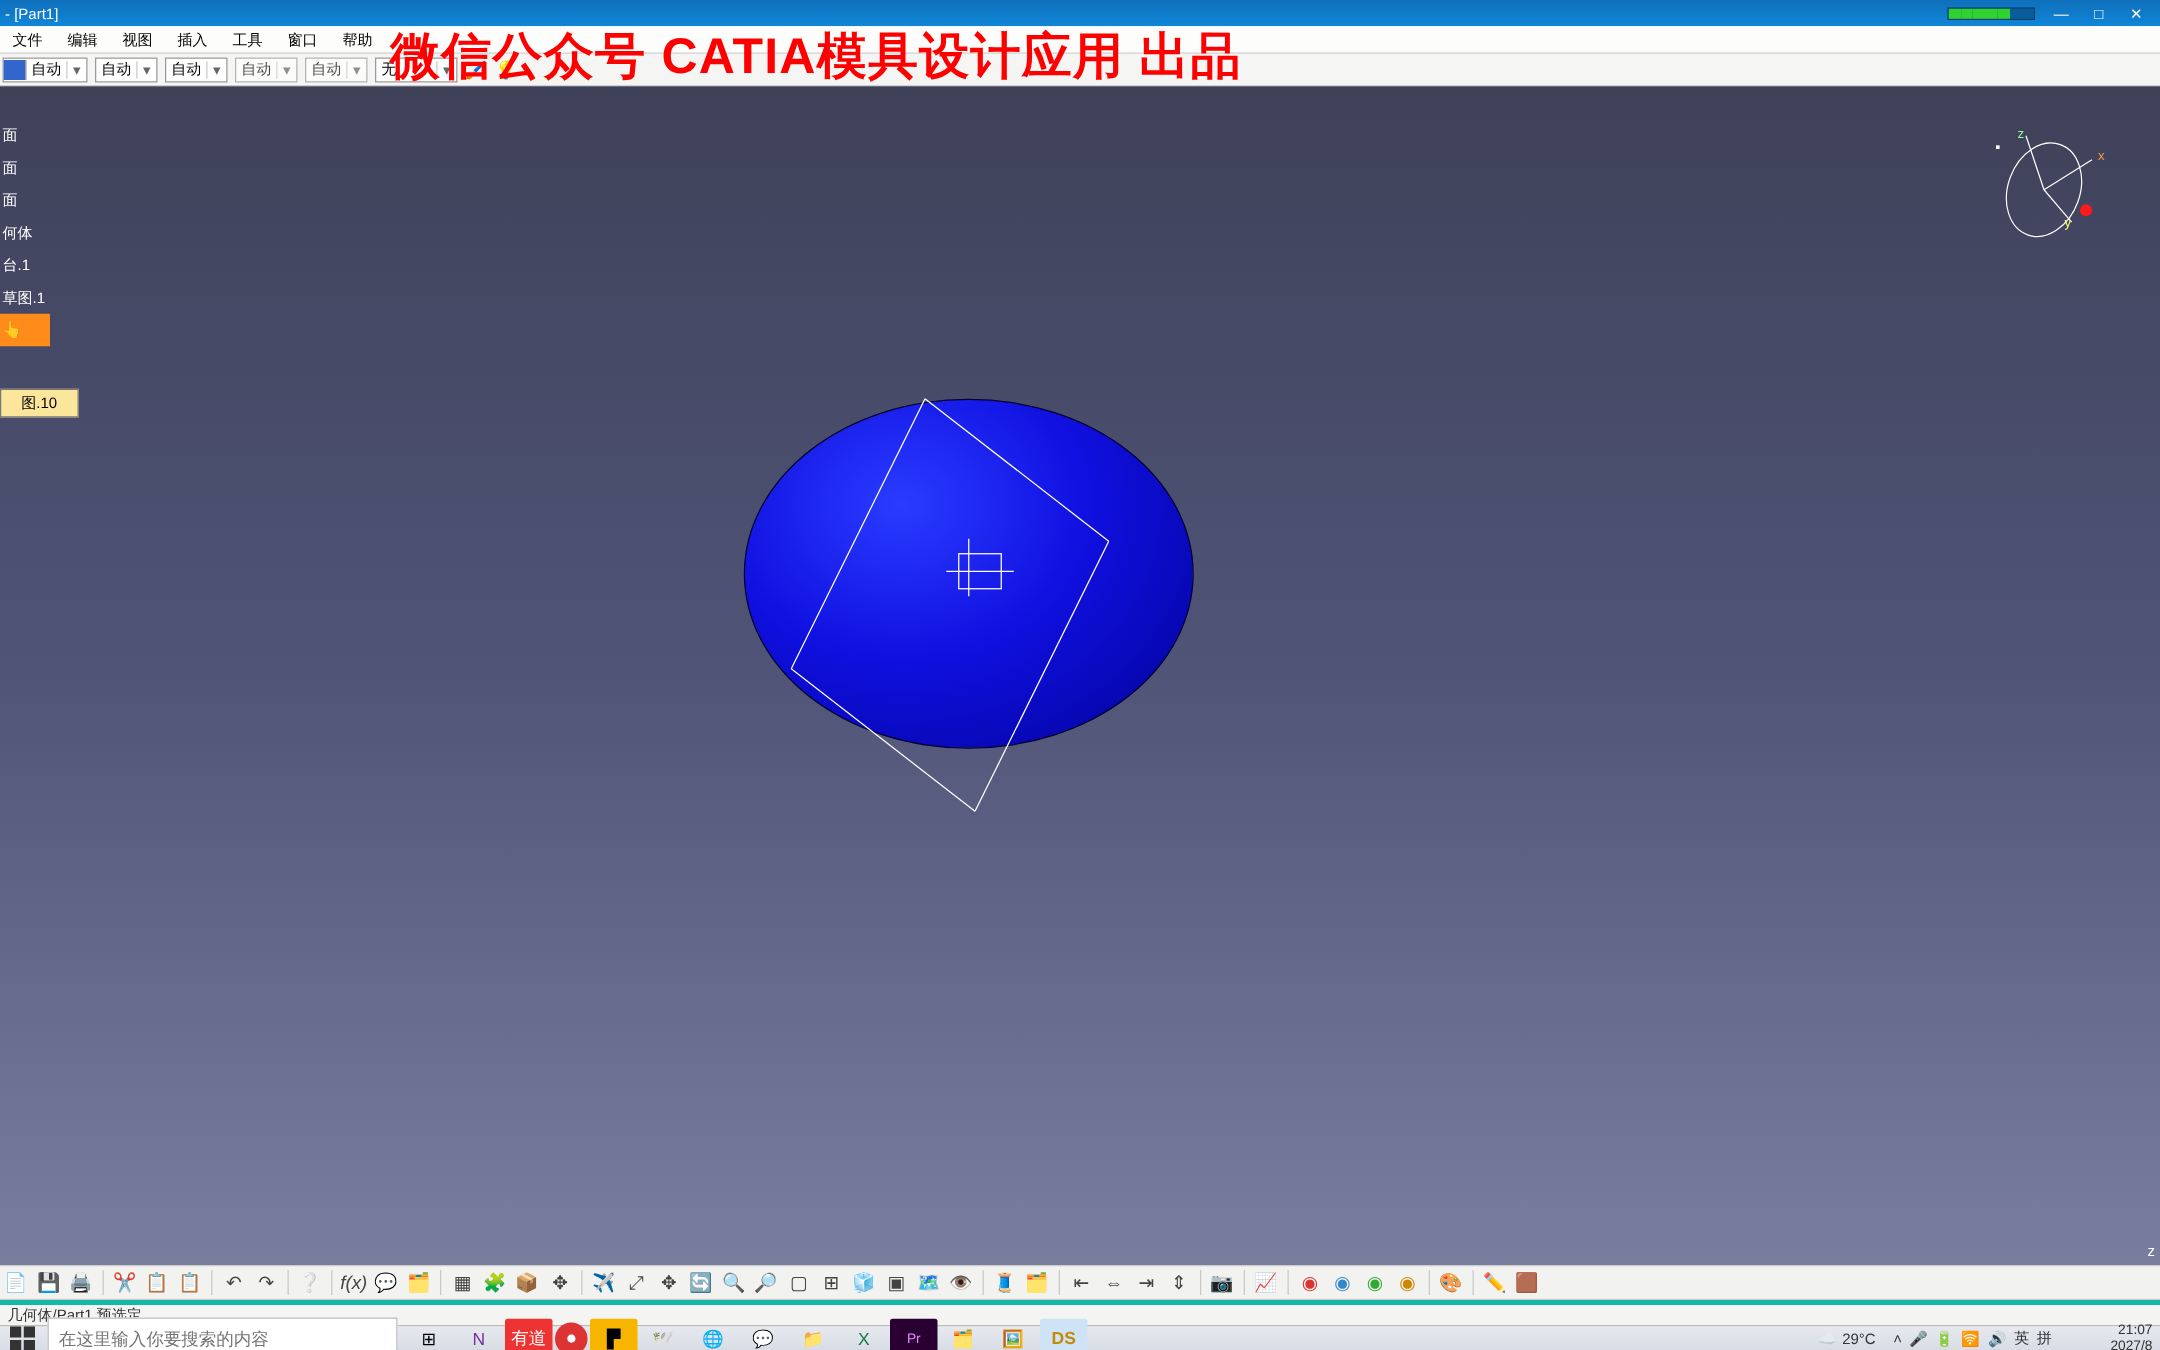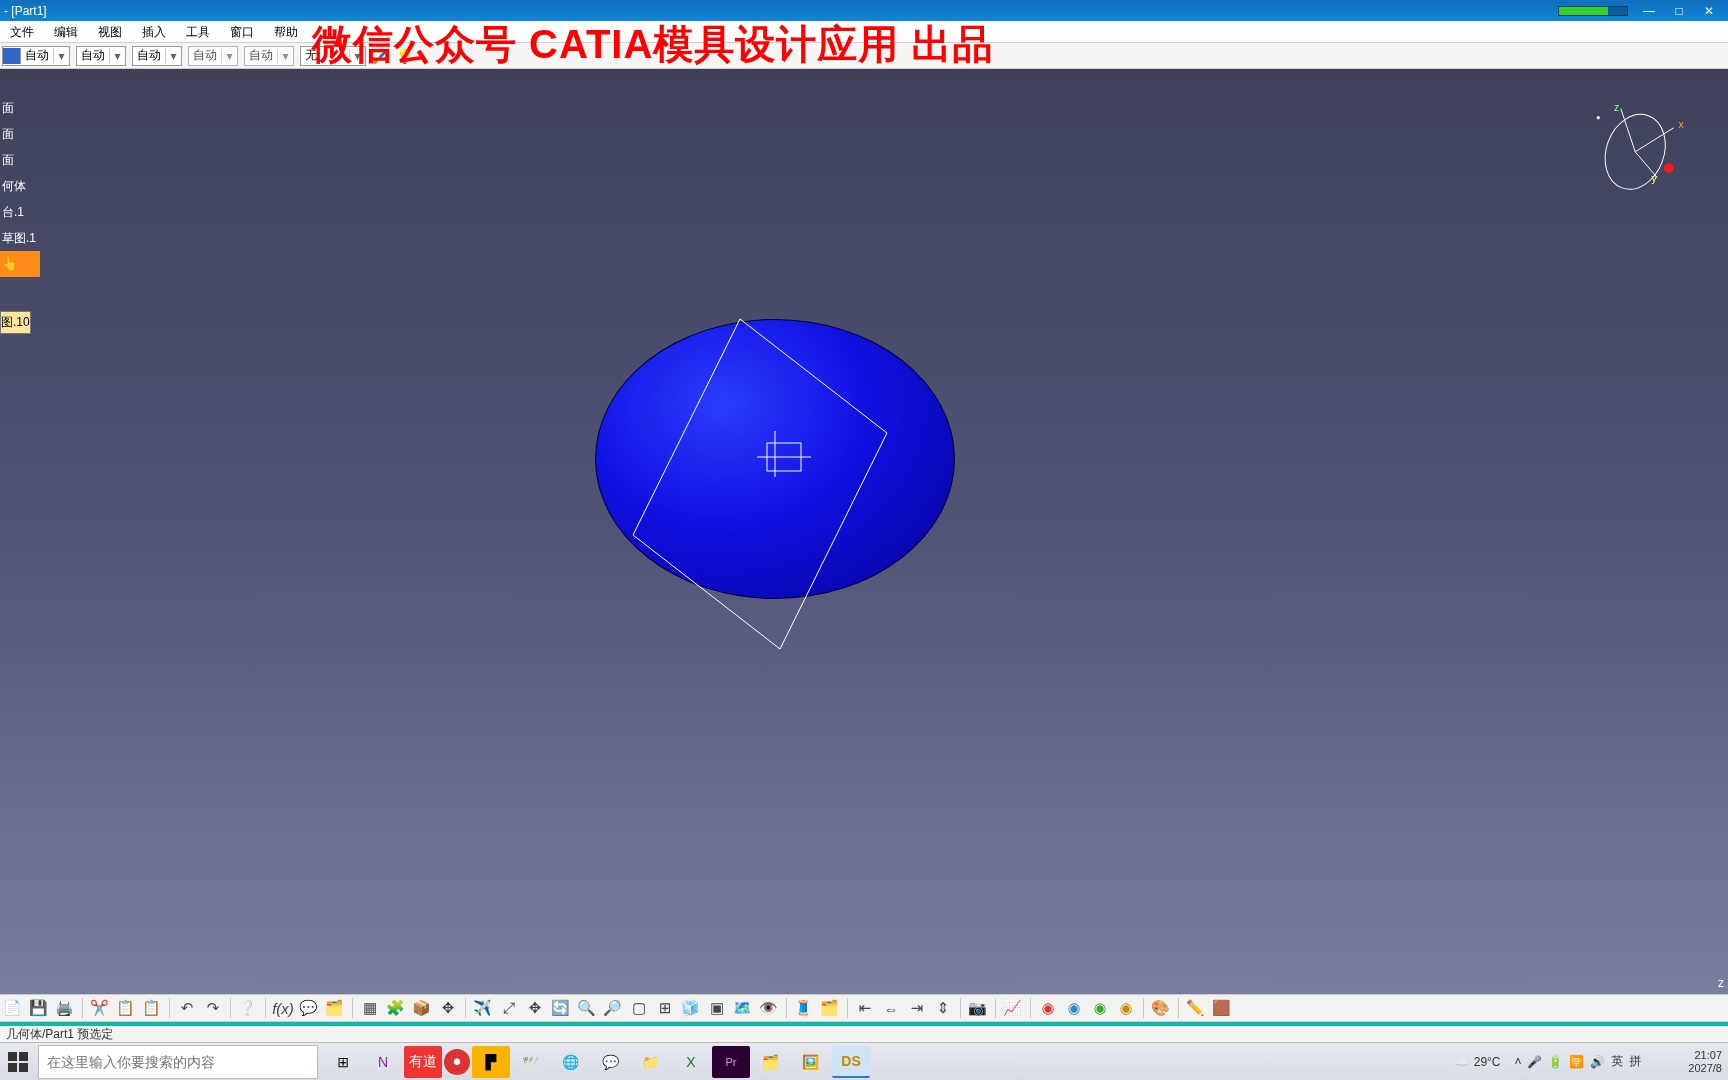--- a/index.html
+++ b/index.html
@@ -32,21 +32,21 @@
   .combo .txt { padding: 0 4px; min-width: 30px; }
   .combo .caret { width: 16px; text-align: center; color: #666; border-left: 1px solid #ccc; }
   .obtn { width: 18px; height: 18px; display:flex; align-items:center; justify-content:center; font-size:14px; }
 
   
   .workspace { flex: 1; position: relative; background: linear-gradient(180deg,#3e4158 0%,#505578 50%,#7a7e9e 100%); overflow: hidden; }
   .tree { position: absolute; left: 0; top: 26px; color: #fff; font-size: 12px; }
   .tree-item { padding: 1px 4px 1px 2px; line-height: 24px; white-space: nowrap; }
   .tree-item.sel { background: #ff8c1a; color: #000; }
   .tree-item .ico { font-size: 13px; margin-right: 2px; }
-  .tree-tooltip { position:absolute; left:0; top:216px; background:#fce69b; border:1px solid #777; color:#000; padding:2px 0; font-size:12px; }
+  .tree-tooltip { position:absolute; left:0; top:216px; background:#fce69b; border:1px solid #777; color:#000; padding:2px 16px; font-size:12px; }
 
   
   .triad { position: absolute; right: 40px; top: 30px; width: 96px; height: 96px; }
   .triad svg { width: 100%; height: 100%; }
 
   .br-label { position: absolute; right: 4px; bottom: 4px; color: #fff; font-size: 12px; }
 
   
   .model { position: absolute; left: 595px; top: 250px; width: 360px; height: 340px; }
   .cyl-top {
@@ -68,21 +68,21 @@
 
   
   .bottom-toolbar { height: 28px; background: #f2f2f1; border-top: 1px solid #ccc; border-bottom: 1px solid #ccc; display:flex; align-items:center; padding:0 2px; gap:4px; }
   .tbtn { width:22px; height:22px; display:flex; align-items:center; justify-content:center; font-size:15px; color:#444; border:1px solid transparent; border-radius:2px; }
   .tsep { width:1px; height:20px; background:#c8c8c8; margin:0 2px; }
 
   
   .statusbar { height: 20px; background: #f4f4f3; border-top: 4px solid #14b8a6; font-size: 12px; display:flex; align-items:center; padding:0 6px; color:#333; }
 
   
-  .taskbar { height: 38px; background: linear-gradient(#e6e9ee,#d8dde5); border-top: 1px solid #bbb; display:flex; align-items:center; font-size:13px; }
+  .taskbar { height: 20px; background: linear-gradient(#e6e9ee,#d8dde5); border-top: 1px solid #bbb; display:flex; align-items:center; font-size:13px; }
   .start { width: 36px; height: 100%; display:flex; align-items:center; justify-content:center; }
   .start svg { width:20px; height:20px; }
   .search-box { flex: 0 0 280px; height: 34px; margin: 0 2px; display:flex; align-items:center; border:1px solid #bbb; background:#fff; }
   .search-box input { border:none; outline:none; flex:1; padding:0 8px; font-size:14px; color:#555; background:transparent; }
   .task-icons { flex:1; display:flex; align-items:center; height:100%; gap:2px; padding:0 4px; }
   .task-icon { width:38px; height:32px; display:flex; align-items:center; justify-content:center; border-radius:2px; font-size:14px; }
   .task-icon.active { background:#cfe3f7; border-bottom:2px solid #2a7ad1; }
   .tray { display:flex; align-items:center; gap:6px; padding:0 6px; font-size:12px; color:#333; }
   .tray .clock { text-align:right; line-height:13px; font-size:11px;margin-left:41px; }
   .weather { display:flex; align-items:center; gap:4px; padding:0 8px; font-size:12px; }

